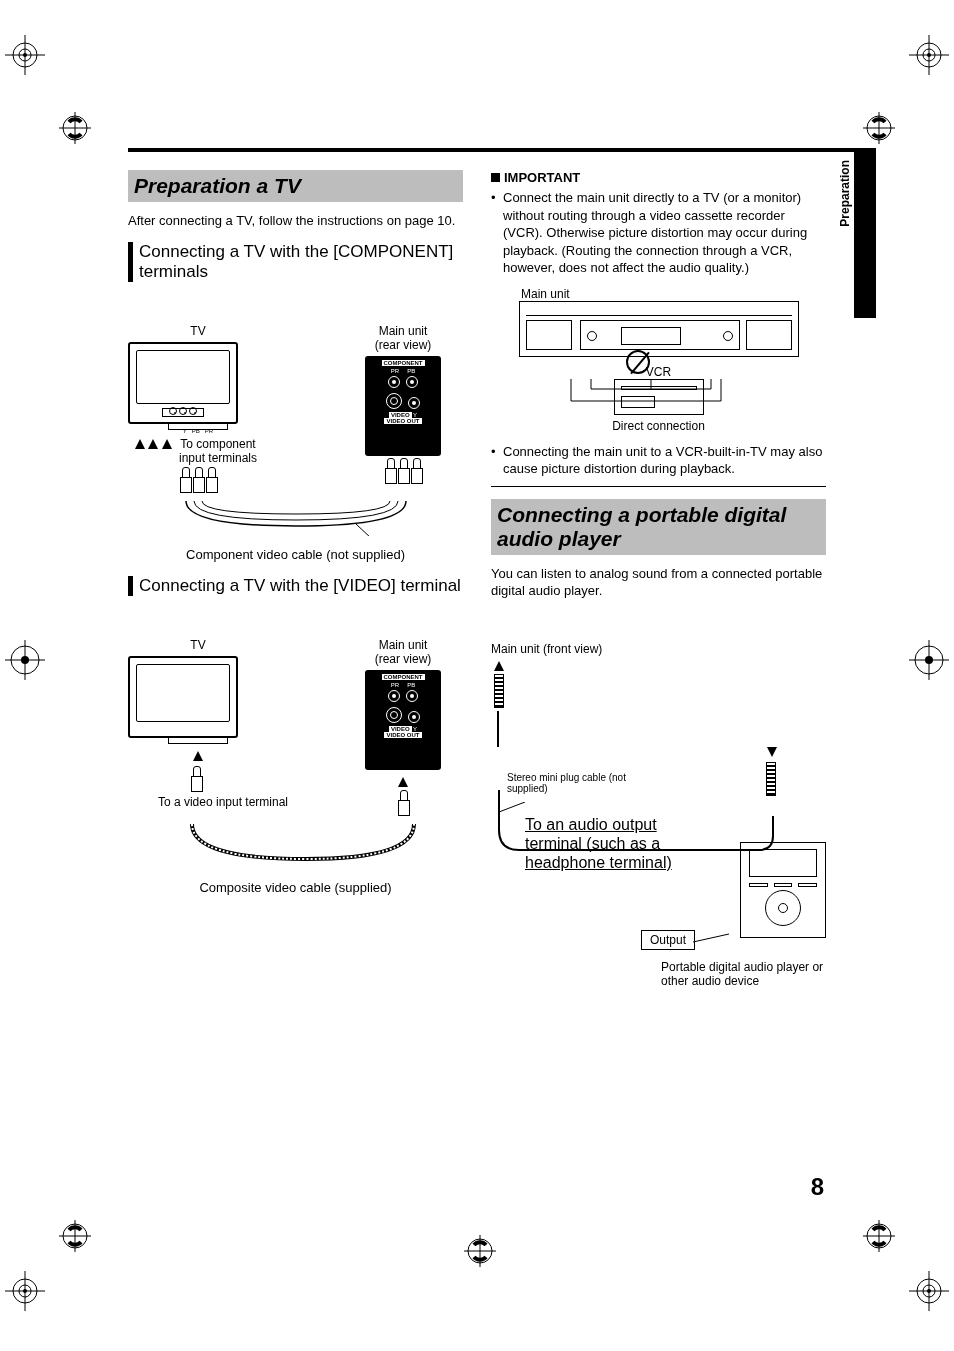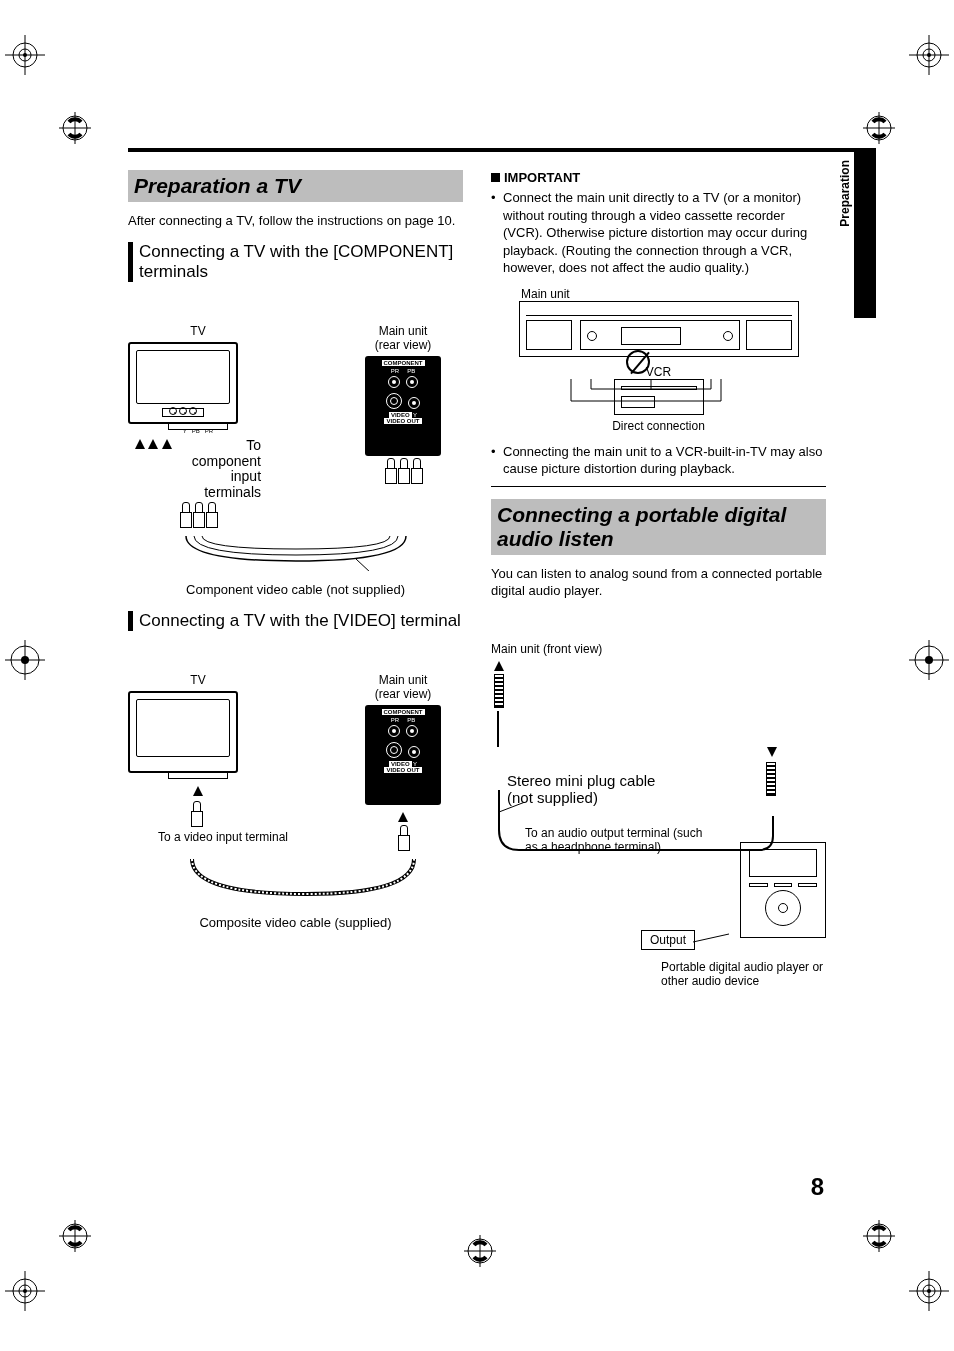--- a/index.html
+++ b/index.html
@@ -232,21 +232,21 @@
               <div style="font-size:6px;margin-top:-2px;">
                 <span>Y</span>&nbsp;&nbsp;
                 <span>PB</span>&nbsp;&nbsp;
                 <span>PR</span>
               </div>
             </div>
             <div style="margin-top:4px;">
               <span class="arrow-up"></span>
               <span class="arrow-up"></span>
               <span class="arrow-up"></span>
-              <span style="font-size:14px;vertical-align:top;display:inline-block;width:86px;text-align:right;line-height:1.1;">To component input terminals</span>
+              <span style="font-size:12px;vertical-align:top;display:inline-block;width:86px;text-align:center;line-height:1.1;">To component input terminals</span>
             </div>
             <div style="margin-top:2px;">
               <span class="plug"></span>
               <span class="plug"></span>
               <span class="plug"></span>
             </div>
           </div>
 
           <div style="width:120px;text-align:center;">
             <div class="fig-label">Main unit</div>
@@ -353,42 +353,42 @@
           <path d="M160 10 h60 v-10" fill="none" stroke="#000"></path>
           <path d="M80 0 v22 h150 v-22" fill="none" stroke="#000"></path>
         </svg>
         <div style="position:absolute;left:135px;bottom:56px;"><span class="no-circle"></span></div>
         <div class="fig-label" style="margin-top:4px;">Direct connection</div>
       </div>
 
       <div class="bullet">Connecting the main unit to a VCR-built-in-TV may also cause picture distortion during playback.</div>
       <div class="hr"></div>
 
-      <div class="section-title">Connecting a portable digital audio listen</div>
+      <div class="section-title">Connecting a portable digital audio player</div>
       <div class="body-text">You can listen to analog sound from a connected portable digital audio player.</div>
 
       <div class="fig" style="text-align:left;position:relative;height:360px;">
         <div class="fig-label">Main unit (front view)</div>
         <div style="margin:4px 0 0 3px;"><span class="arrow-up"></span></div>
         <div style="margin-left:3px;"><span class="striped-plug"></span></div>
         <div style="margin-left:6px;height:36px;width:2px;background:#000;"></div>
 
-        <div style="position:absolute;left:16px;top:130px;width:150px;font-size:15px;line-height:1.15;">Stereo mini plug cable (not supplied)</div>
+        <div style="position:absolute;left:16px;top:130px;width:150px;font-size:10px;line-height:1.15;">Stereo mini plug cable (not supplied)</div>
         <svg width="40" height="20" style="position:absolute;left:8px;top:160px;">
             <line x1="0" y1="10" x2="26" y2="0" stroke="#000"></line>
           </svg>
 
         <svg width="320" height="80" style="position:absolute;left:0;top:148px;">
           <path d="M8 0 v40 q0 20 20 20 h240 q14 0 14 -14 v-20" fill="none" stroke="#000" stroke-width="2"></path>
         </svg>
 
         <div style="position:absolute;left:275px;top:120px;"><span class="striped-plug"></span></div>
         <div style="position:absolute;left:276px;top:104px;"><span class="arrow-down"></span></div>
 
-        <div style="position:absolute;left:34px;top:184px;width:180px;font-size:12px;line-height:1.2;">To an audio output terminal (such as a headphone terminal)</div>
+        <div style="position:absolute;left:34px;top:173px;width:180px;font-size:16px;line-height:1.2;text-decoration:underline;">To an audio output terminal (such as a headphone terminal)</div>
 
         <div style="position:absolute;right:0;top:200px;">
           <div class="player-body">
             <div class="disp"></div>
             <div class="btns">
                 <span></span>
                 <span></span>
                 <span></span>
               </div>
             <div class="wheel"><span class="c"></span></div>

